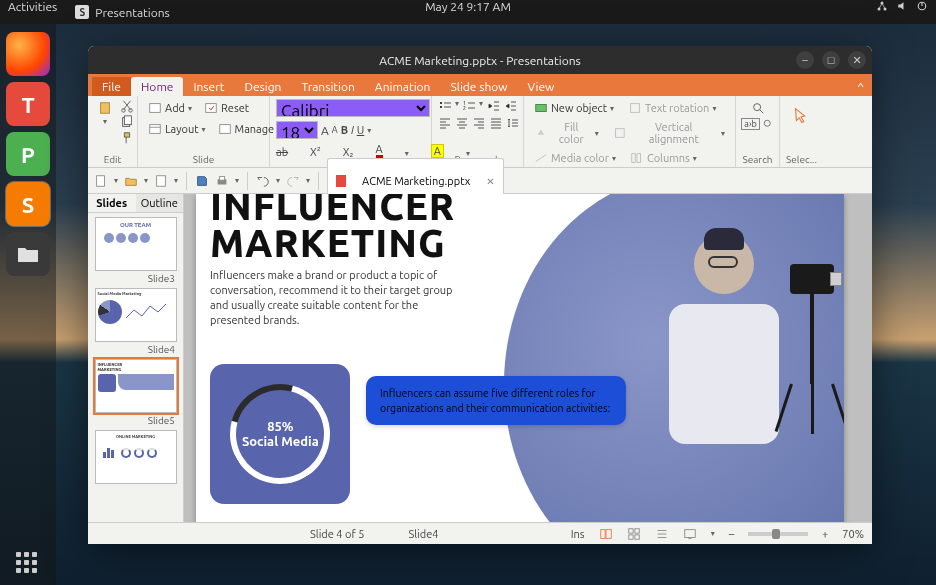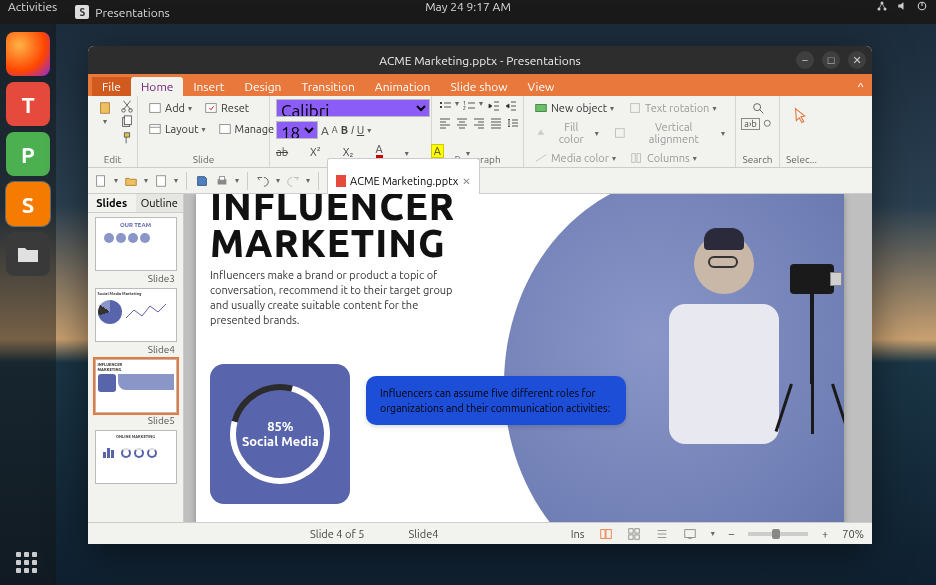--- a/index.html
+++ b/index.html
@@ -26,21 +26,21 @@
 .rgroup { border-right:1px solid #d5d5d5; padding:3px 6px 0 6px; display:flex; flex-direction:column; }
 .rgroup .body { flex:1; display:flex; gap:4px; align-items:flex-start; }
 .rgroup .label { text-align:center; font-size:10px; color:#666; padding-bottom:2px; }
 .rbtn { display:flex; align-items:center; gap:3px; padding:2px 4px; border:none; background:none; font-size:11px; color:#333;}
 .rbtn svg{width:14px;height:14px;}
 .col { display:flex; flex-direction:column; gap:2px; }
 select,input{font-size:17px;border:1px solid #bbb;background:#8b5cf6;height:18px;}
 .qat { height:26px; background:#f2f2ef; border-bottom:1px solid #ccc; display:flex; align-items:center; padding:0 6px; gap:6px; font-size:11px;}
 .qat .sep{width:1px;height:18px;background:#ccc;margin:0 2px;}
 .qat svg{width:14px;height:14px;fill:#555;}
-.tab{background:#fff;border:1px solid #ccc;border-bottom:none;padding:16px 8px;border-radius:3px 3px 0 0;display:flex;align-items:center;gap:4px;}
+.tab{background:#fff;border:1px solid #ccc;border-bottom:none;padding:16px 8px;border-radius:3px 3px 0 0;display:flex;align-items:center;gap:16px;}
 .tab .x{color:#888;font-size:10px;}
 .workarea { flex:1; display:flex; background:#e8e8e8; overflow:hidden; }
 .sidepane { width:96px; background:#f2f2ef; border-right:1px solid #ccc; overflow-y:auto; font-size:10px; }
 .sidepane-tabs{display:flex;font-size:11px;border-bottom:1px solid #ccc;}
 .sidepane-tabs span{flex:1;text-align:center;padding:3px;background:#e6e6e3;}
 .sidepane-tabs .on{background:#f2f2ef;font-weight:bold;}
 .thumb{margin:4px auto 2px auto;width:82px;height:54px;background:#fff;border:1px solid #bbb;position:relative;font-size:5px;color:#333;overflow:hidden;}
 .thumb.sel{outline:2px solid #e8783c;}
 .slide-name{text-align:right;padding-right:8px;color:#555;}
 .canvas { flex:1; background:#bfbfbf; overflow:auto; position:relative; }

